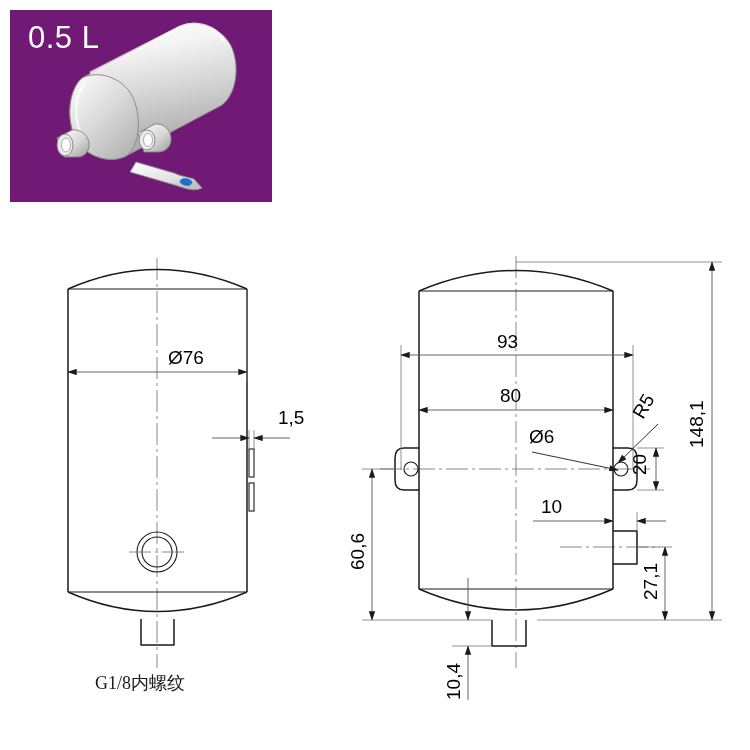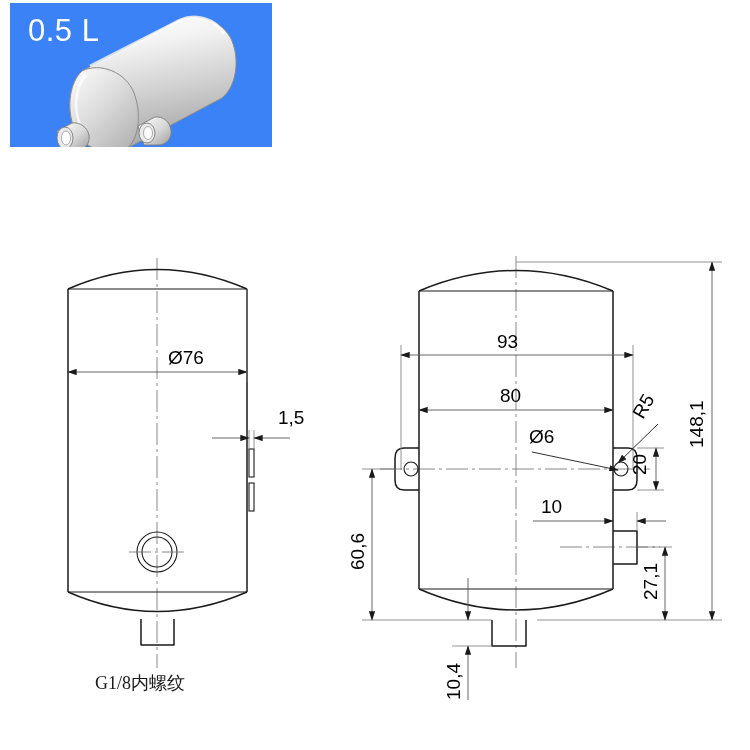--- a/index.html
+++ b/index.html
@@ -17,24 +17,24 @@
   #stage {
     position: relative;
     width: 750px;
     height: 750px;
     background: #ffffff;
   }
   
   #photo-card {
     position: absolute;
     left: 10px;
-    top: 3px;
+    top: 10px;
     width: 262px;
-    height: 144px;
-    background: #3b82f6;
+    height: 192px;
+    background: #701a75;
     overflow: hidden;
   }
   #photo-card svg {
     display: block;
   }
   #capacity-label {
     position: absolute;
     left: 18px;
     top: 12px;
     color: #ffffff;

